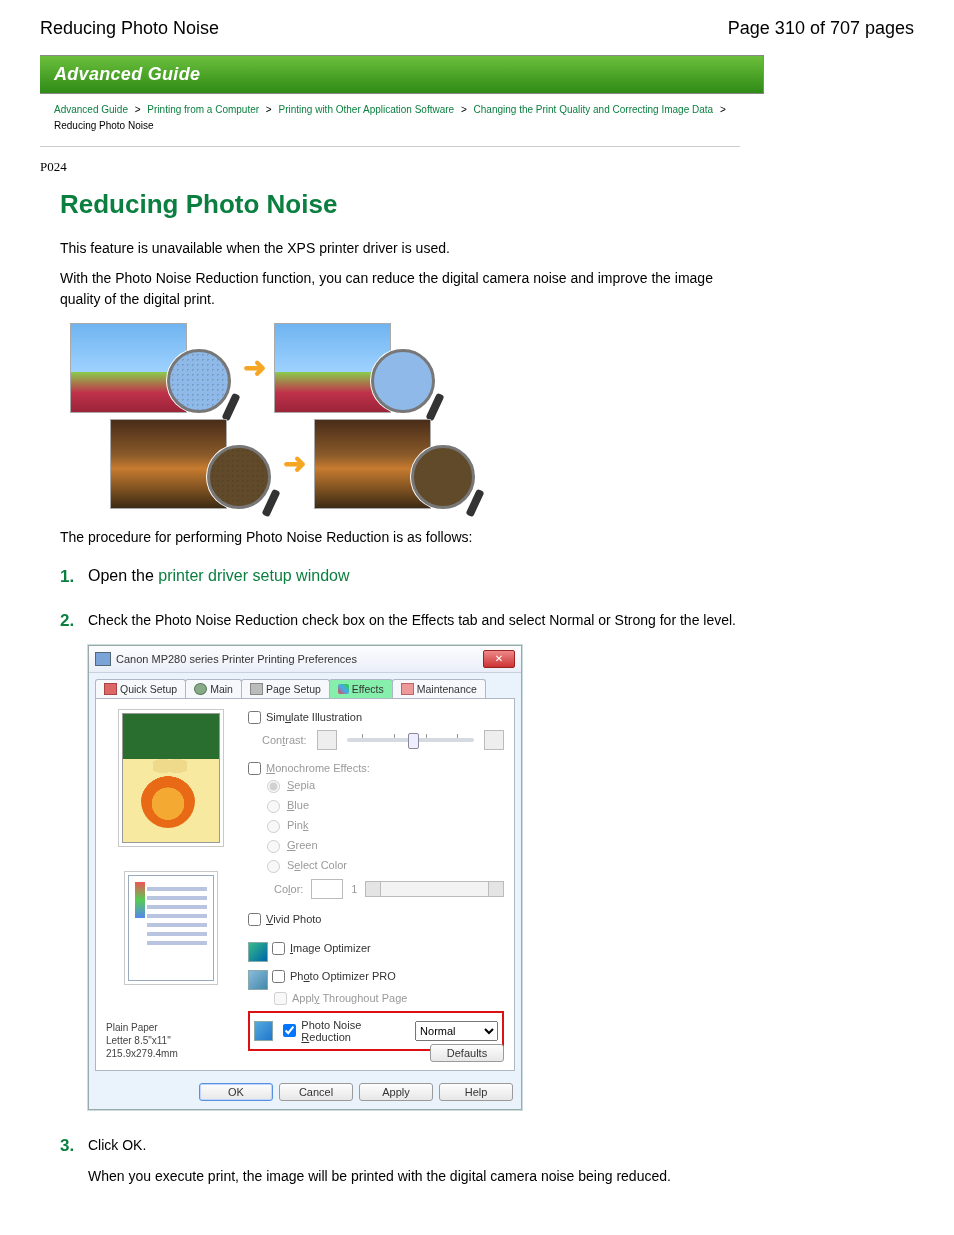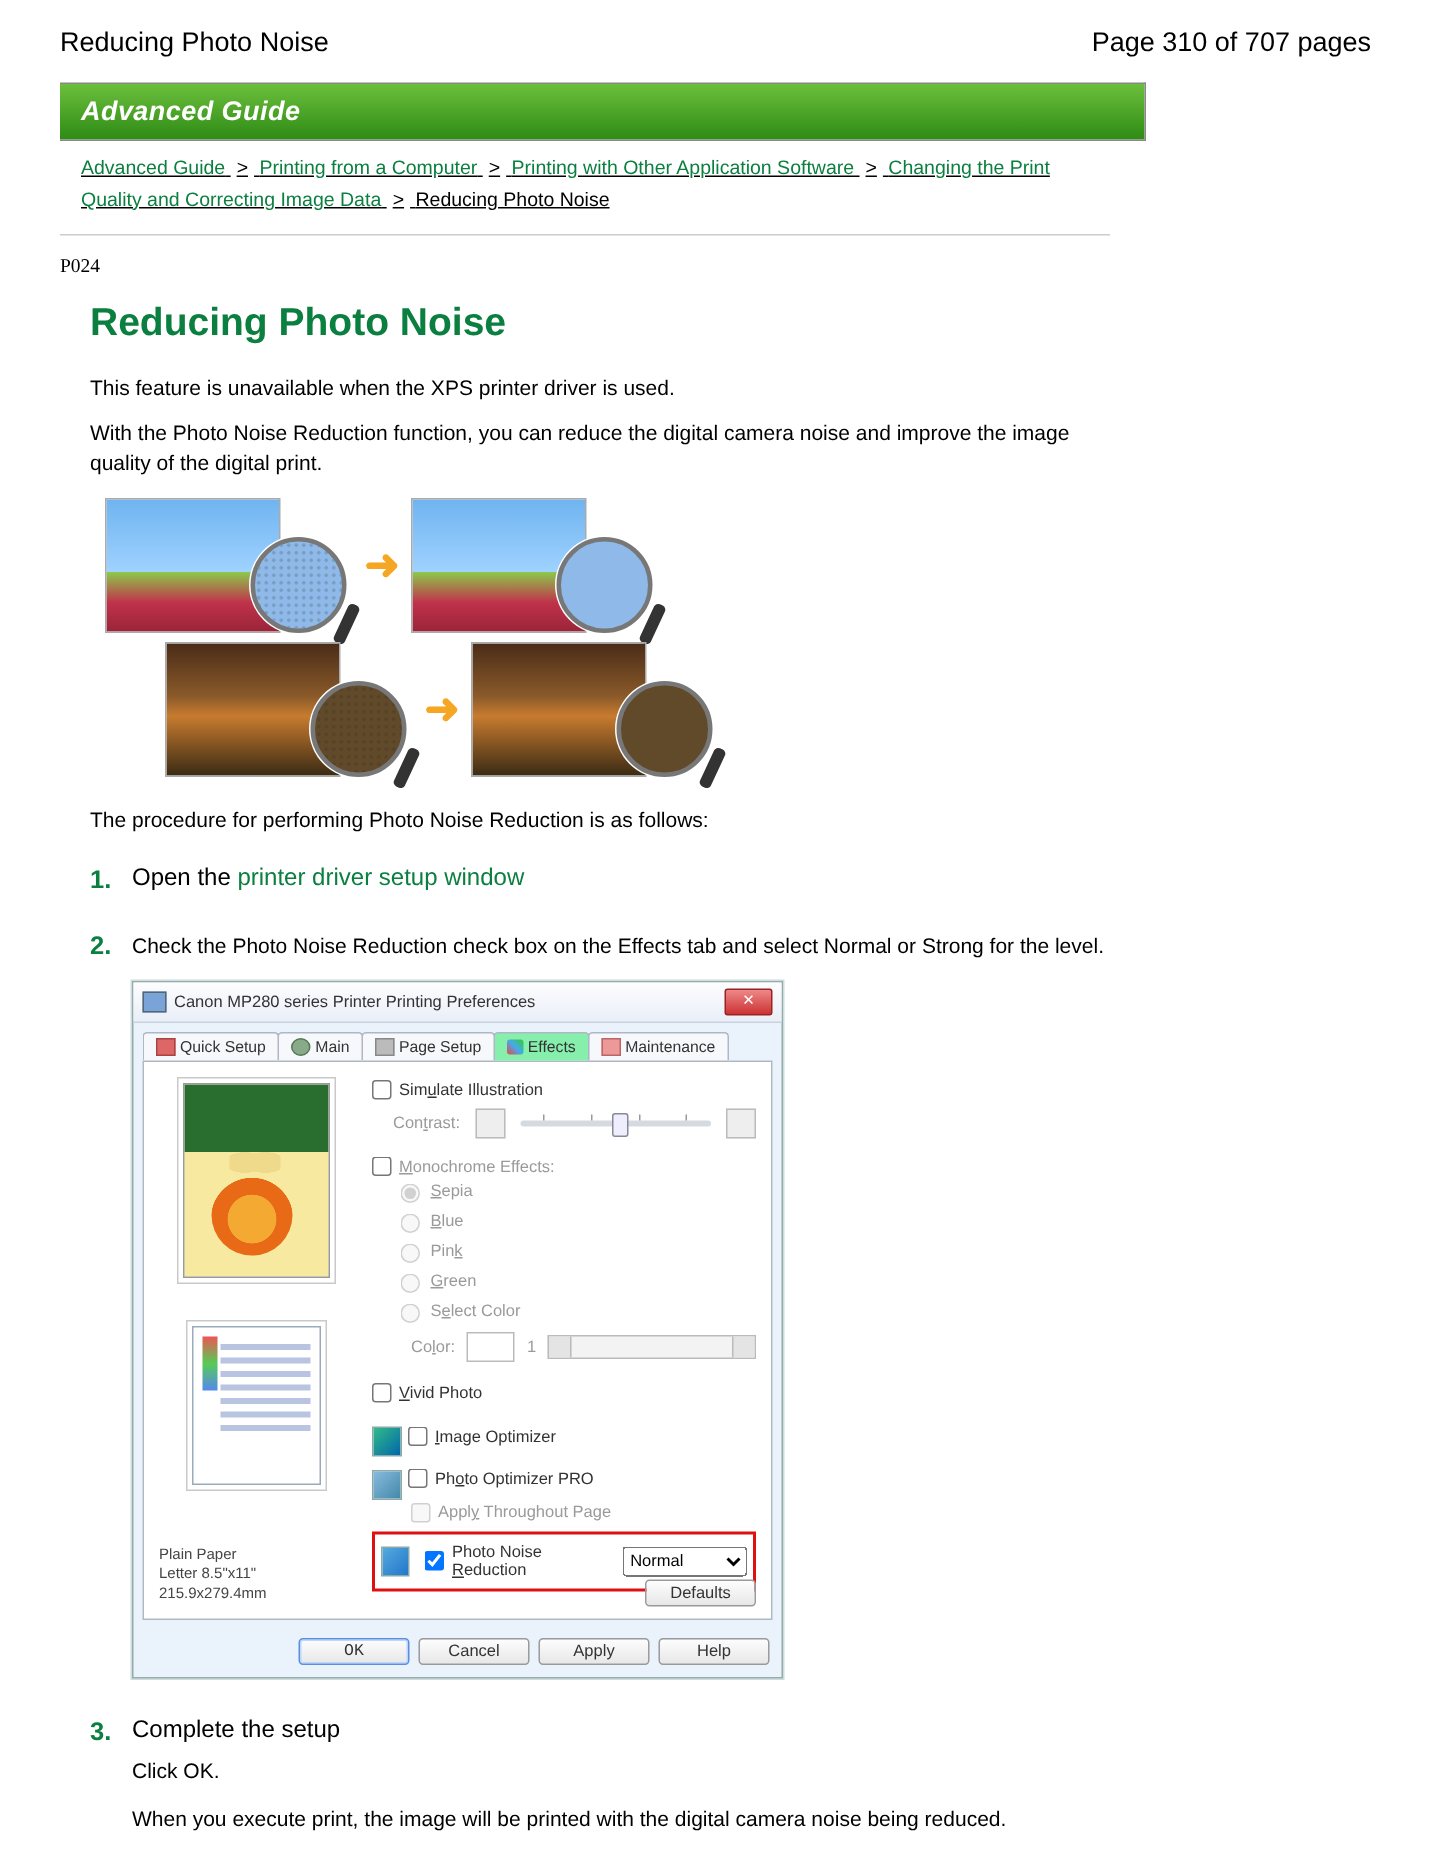--- a/index.html
+++ b/index.html
@@ -1,19 +1,19 @@
 <!DOCTYPE html>
 <html><head>
 <meta charset="utf-8">
 <style>
   body { margin:0; padding:0; font-family:Arial,Helvetica,sans-serif; font-size:14px; color:#000; background:#fff; width:954px; }
   .page { padding:10px 40px 40px 40px; }
   .hdr { display:flex; justify-content:space-between; font-size:18px; margin:8px 0 16px; }
   .adv-banner { background:linear-gradient(#6cbf3c,#2e8b15); color:#fff; font-weight:bold; font-style:italic; font-size:18px; padding:8px 14px; border:1px solid #888; border-left:none; width:695px; letter-spacing:0.3px; }
-  .breadcrumbs { font-size:13px; margin:8px 0 12px 14px; line-height:1.6; width:680px;text-decoration:underline; }
+  .breadcrumbs { font-size:10px; margin:8px 0 12px 14px; line-height:1.6; width:680px; }
   .breadcrumbs a { color:#0a7f3f; text-decoration:none; }
   .sep { color:#000; margin:0 4px; }
   .hr { border-top:1px solid #ccc; margin:8px 0 12px; width:700px; }
   .pcode { font-size:13px; margin:6px 0 10px;font-family:Liberation Serif, serif; }
   h1.title { color:#0a7f3f; font-size:26px; font-weight:bold; margin:14px 0 18px 20px; }
   .body { margin-left:20px; width:680px; font-size:14px; line-height:1.45; }
   .body p { margin:6px 0 10px; }
   .illus { margin:14px 0 18px 10px; }
   .illus-row { display:flex; align-items:center; gap:8px; margin-bottom:6px; }
   .thumb { width:115px; height:88px; border:1px solid #aaa; position:relative; overflow:hidden; }
@@ -76,21 +76,21 @@
   .ico-sm{width:18px;height:18px;border:1px solid #8aa;display:inline-block;vertical-align:middle;margin-right:4px;}
   .ico-a{background:linear-gradient(135deg,#3b8,#06a);}
   .ico-b{background:linear-gradient(135deg,#8bd,#48a);}
   .ico-c{background:linear-gradient(135deg,#5ad,#27c);}
   .indent{margin-left:26px;}
   .pnr-row{border:2px solid #d11;padding:4px 4px;margin-top:6px;display:flex;align-items:center;gap:6px;}
   .pnr-row select{font-size:11px;height:20px;width:86px;margin-left:auto;}
   .defaults{position:absolute;right:10px;bottom:8px;}
   .btn{background:linear-gradient(#fdfdfd,#e7e7e7);border:1px solid #9a9a9a;border-radius:3px;padding:2px 0;font-size:11px;min-width:72px;text-align:center;display:inline-block;}
   .dlg-buttons{display:flex;justify-content:flex-end;gap:6px;padding:6px 8px 8px;}
-  .dlg-buttons .btn.ok{border-color:#5a8fe0;box-shadow:0 0 0 1px #bcd6ff inset;font-family:Liberation Mono, monospace;}
+  .dlg-buttons .btn.ok{border-color:#5a8fe0;box-shadow:0 0 0 1px #bcd6ff inset;}
   u.acc{text-decoration:underline;}
 </style>
 </head>
 <body>
 
 <div class="page">
   <div class="hdr">
     <div>Reducing Photo Noise</div>
     <div>Page 310 of 707 pages</div>
   </div>
@@ -303,18 +303,17 @@
         <div class="dlg-buttons">
           <span class="btn ok">OK</span>
           <span class="btn">Cancel</span>
           <span class="btn">Apply</span>
           <span class="btn">Help</span>
         </div>
       </div>
     </li>
 
     <li>
-      <div class="step-title">Complete the setup</div>
       <p>Click OK.</p>
       <p>When you execute print, the image will be printed with the digital camera noise being reduced.</p>
     </li>
   </ol>
 </div>
 
 </body></html>

